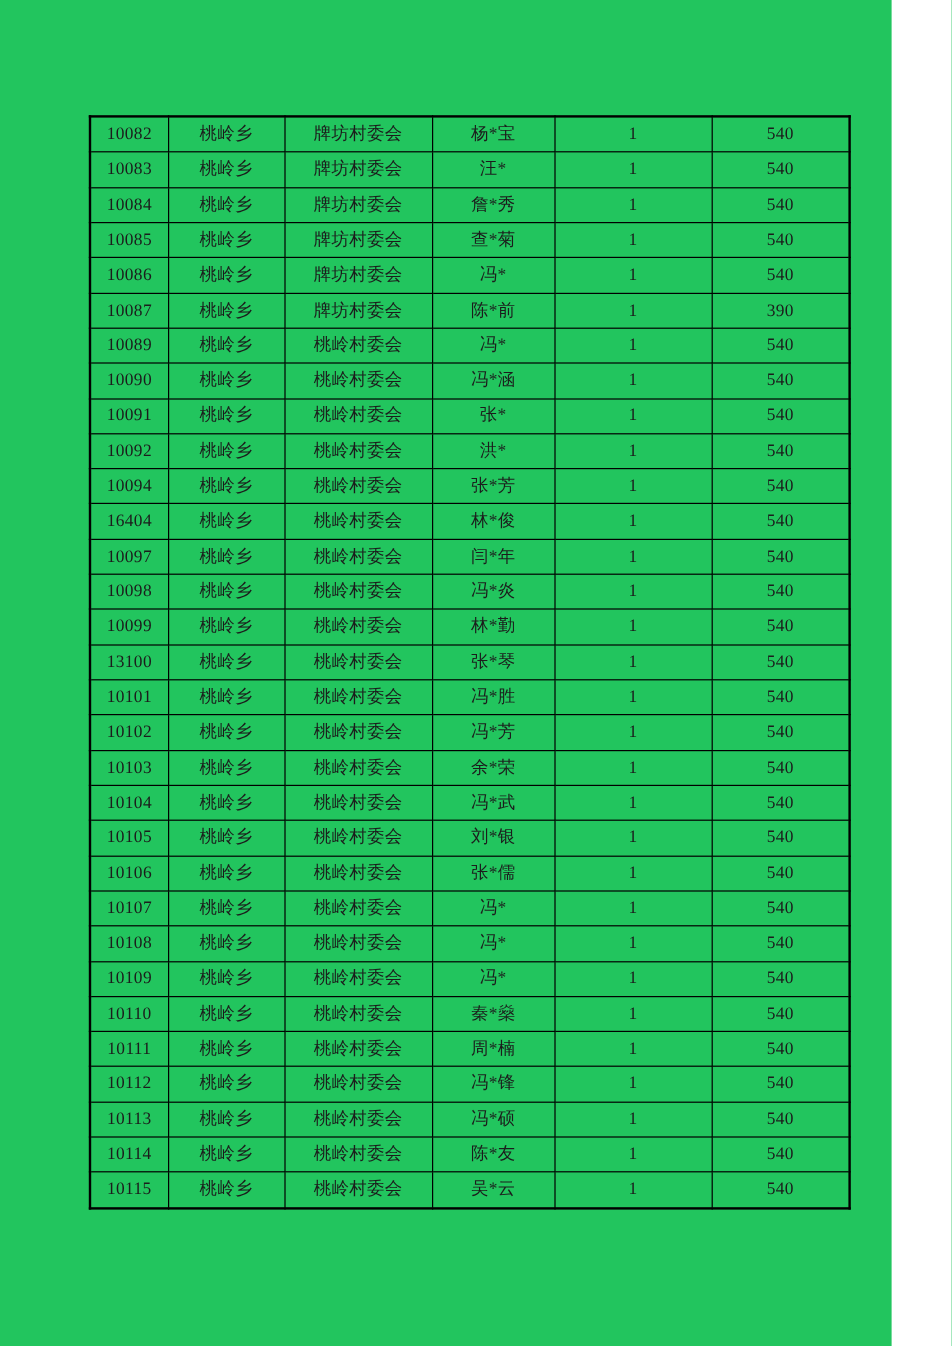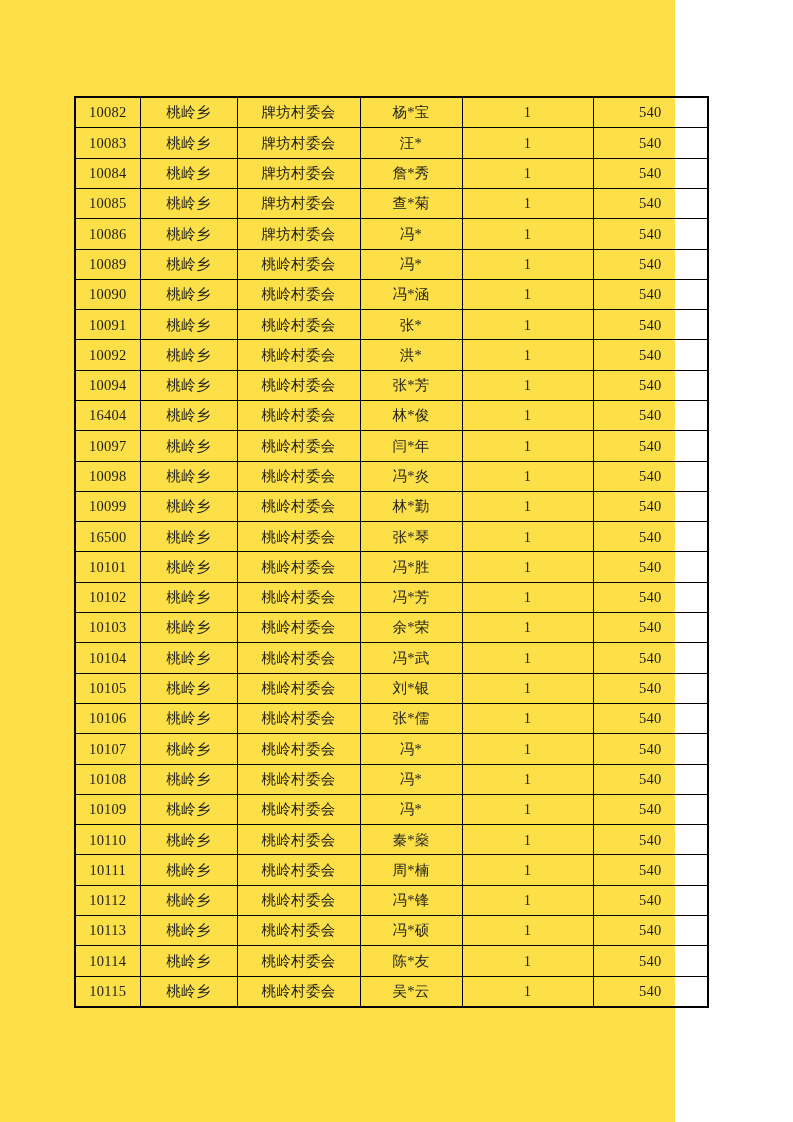--- a/index.html
+++ b/index.html
@@ -12,23 +12,23 @@
     background: #ffffff;
     position: relative;
     font-family: "Liberation Serif", "DejaVu Serif", serif;
     color: #1c1c1c;
     overflow: hidden;
   }
   .page {
     position: absolute;
     left: 0;
     top: 0;
-    width: 675px;
+    width: 743px;
     height: 1122px;
-    background: #fde047;
+    background: #22c55e;
   }
   table.data-table {
     position: absolute;
     left: 74px;
     top: 96px;
     width: 633px;
     height: 912px;
     border-collapse: collapse;
     table-layout: fixed;
     border: 2px solid #000000;
@@ -101,20 +101,28 @@
         </tr>
         <tr>
           <td>10086</td>
           <td>桃岭乡</td>
           <td>牌坊村委会</td>
           <td>冯*</td>
           <td>1</td>
           <td>540</td>
         </tr>
         <tr>
+          <td>10087</td>
+          <td>桃岭乡</td>
+          <td>牌坊村委会</td>
+          <td>陈*前</td>
+          <td>1</td>
+          <td>390</td>
+        </tr>
+        <tr>
           <td>10089</td>
           <td>桃岭乡</td>
           <td>桃岭村委会</td>
           <td>冯*</td>
           <td>1</td>
           <td>540</td>
         </tr>
         <tr>
           <td>10090</td>
           <td>桃岭乡</td>
@@ -173,21 +181,21 @@
         </tr>
         <tr>
           <td>10099</td>
           <td>桃岭乡</td>
           <td>桃岭村委会</td>
           <td>林*勤</td>
           <td>1</td>
           <td>540</td>
         </tr>
         <tr>
-          <td>16500</td>
+          <td>13100</td>
           <td>桃岭乡</td>
           <td>桃岭村委会</td>
           <td>张*琴</td>
           <td>1</td>
           <td>540</td>
         </tr>
         <tr>
           <td>10101</td>
           <td>桃岭乡</td>
           <td>桃岭村委会</td>

